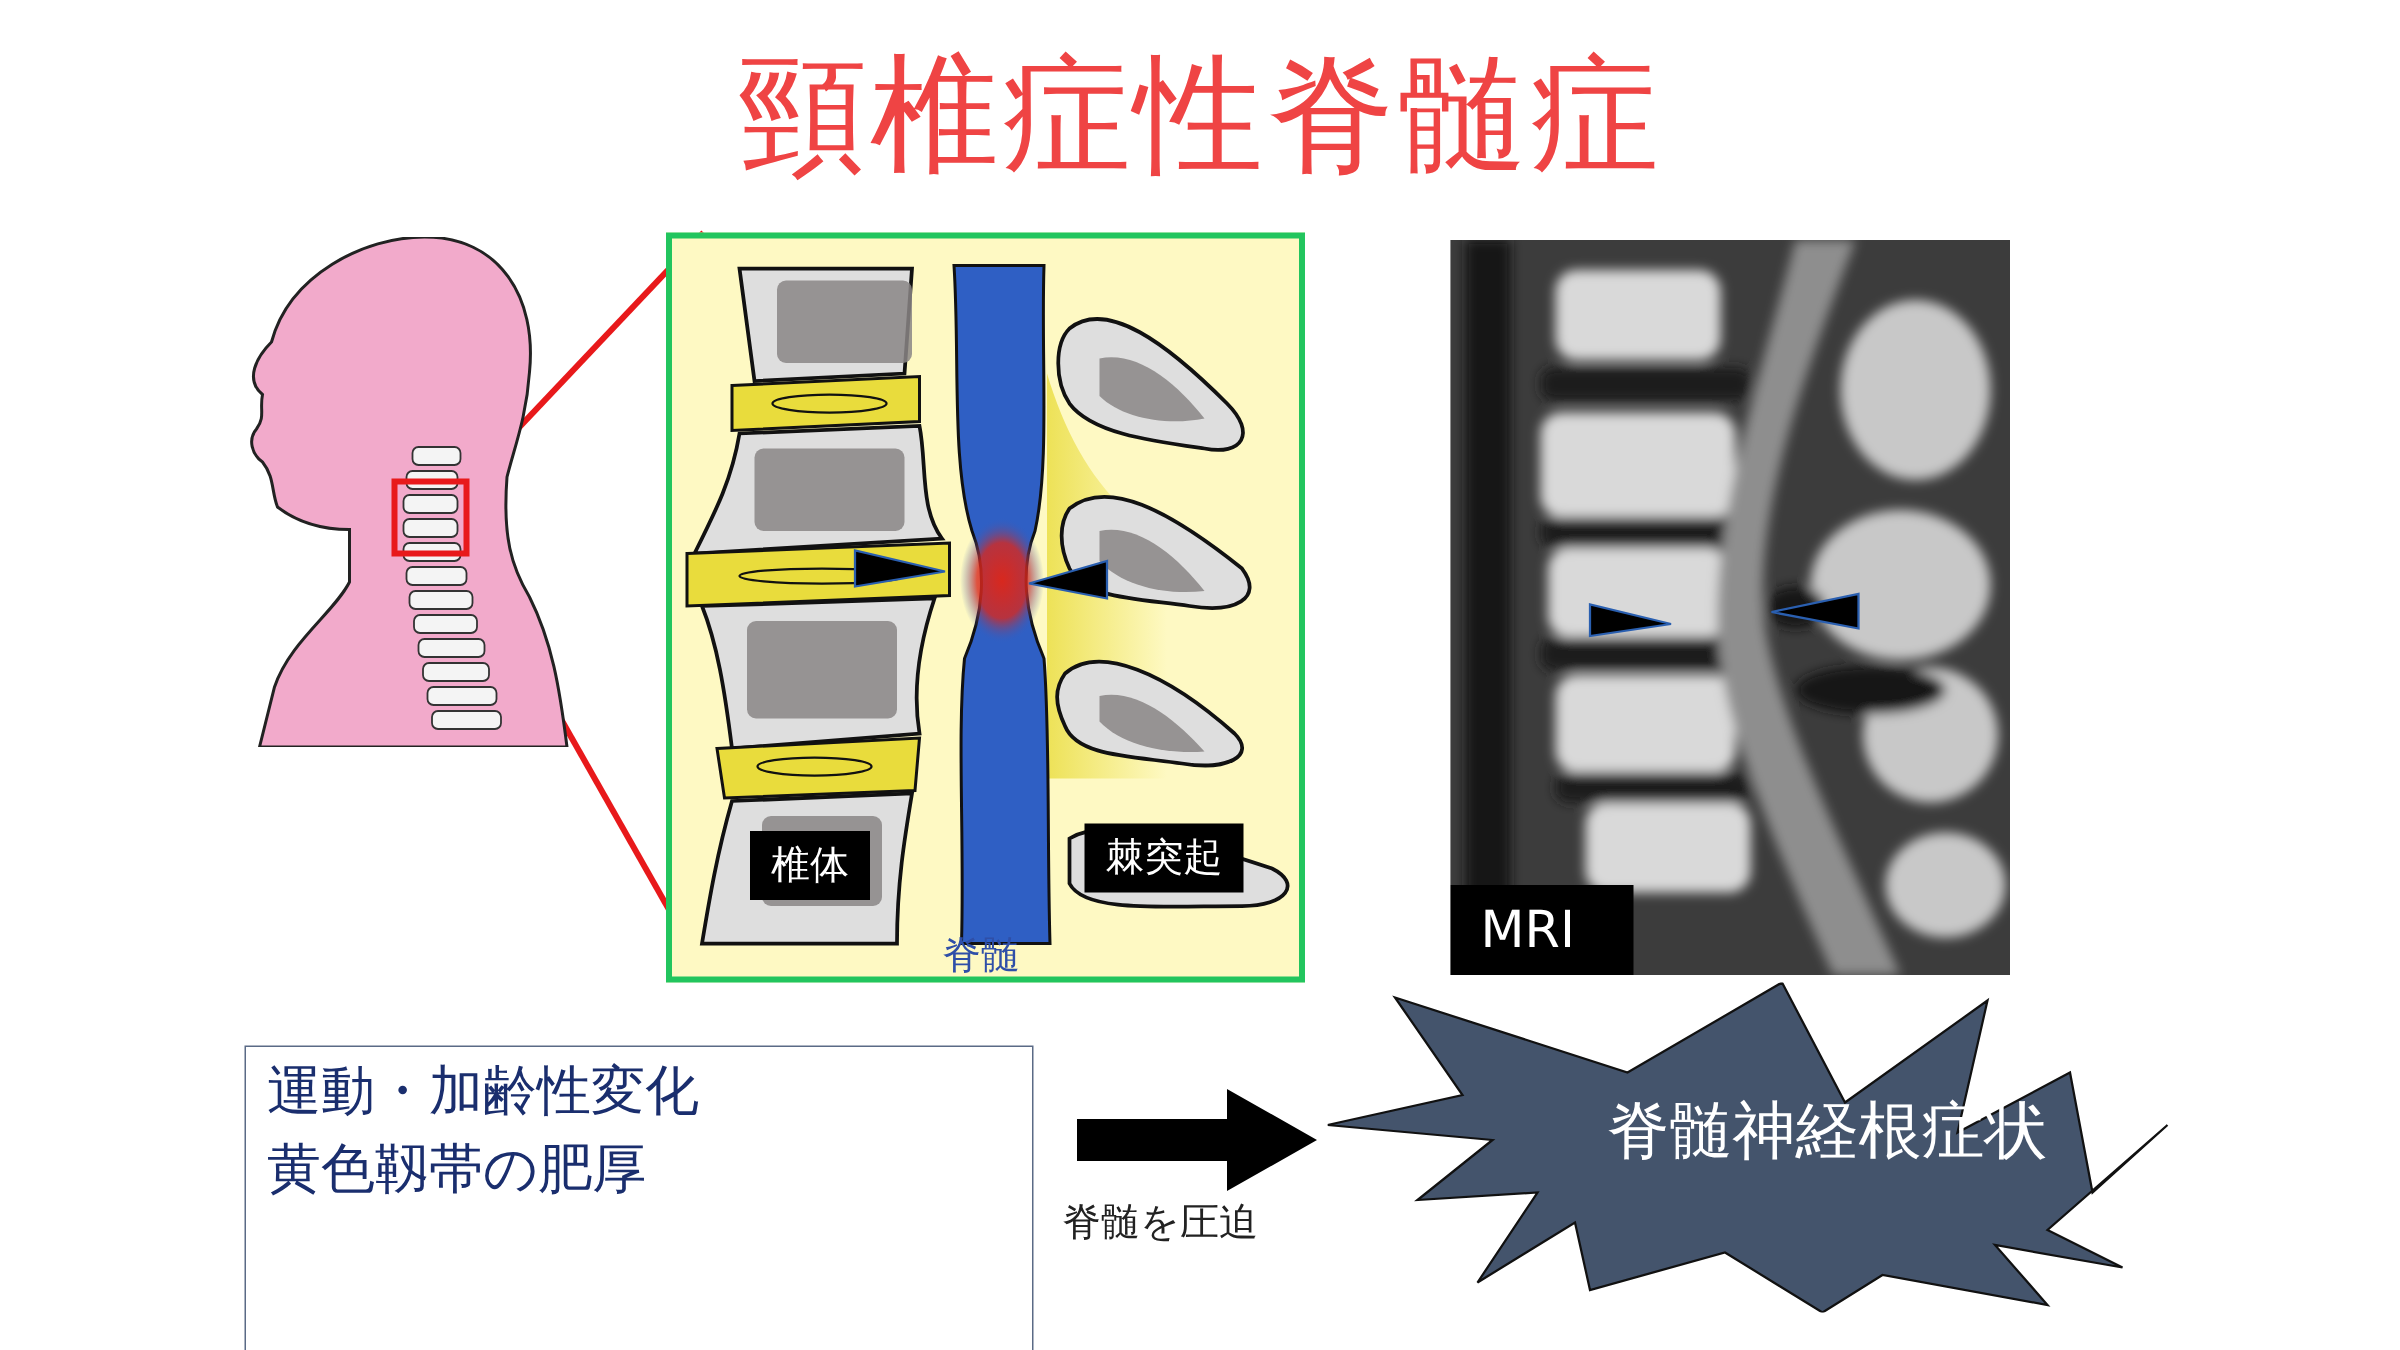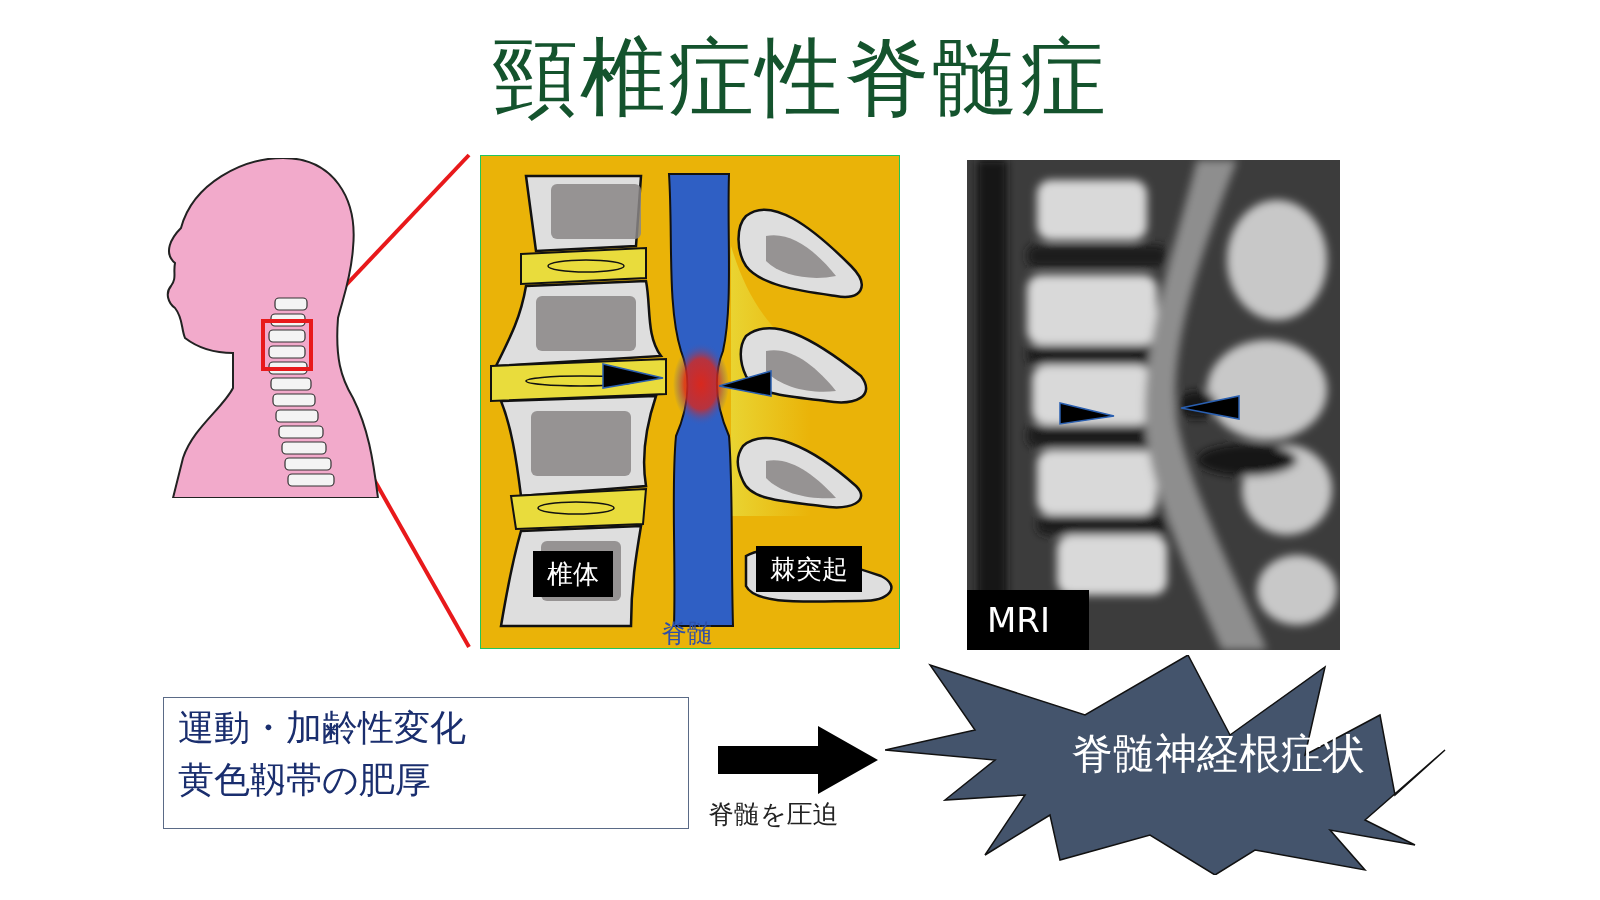--- a/index.html
+++ b/index.html
@@ -1,26 +1,26 @@
 <!DOCTYPE html>
 <html><head>
 <meta charset="utf-8">
 <style>
   html, body { margin:0; padding:0; }
   body { width:1600px; height:900px; background:#ffffff; position:relative; overflow:hidden;
          font-family:"DejaVu Sans", "Liberation Sans", sans-serif; }
   .abs { position:absolute; }
   #title { left:0; width:1600px; top:22px; text-align:center; font-size:86px; line-height:110px;
-           color:#14532d; letter-spacing:2px; font-weight:300; }
+           color:#ef4444; letter-spacing:2px; font-weight:300; }
   #head-fig { left:163px; top:158px; width:240px; height:340px; }
   #zoom-lines { left:0; top:0; width:1600px; height:900px; pointer-events:none; }
-  #spine-panel { left:480px; top:155px; width:418px; height:492px; border:1px solid #22c55e; background:#eab308; overflow:hidden; }
+  #spine-panel { left:444px; top:155px; width:418px; height:492px; border:4px solid #22c55e; background:#fef9c3; overflow:hidden; }
   #mri-panel { left:967px; top:160px; width:373px; height:490px; background:#3a3a3a; overflow:hidden; }
   .label-box { background:#000; color:#fff; font-size:26px; padding:8px 14px; line-height:30px; }
-  #cause-box { left:163px; top:697px; width:526px; height:132px; border:1.5px solid #5a6a86; box-sizing:border-box;
+  #cause-box { left:163px; top:697px; width:526px; height:204px; border:1.5px solid #5a6a86; box-sizing:border-box;
                padding:4px 14px; color:#1a2e6e; font-size:36px; line-height:52px; }
   #arrow { left:718px; top:726px; width:160px; height:68px; }
   #arrow-caption { left:708px; top:797px; font-size:26px; color:#222; }
   #burst { left:885px; top:655px; width:570px; height:220px; }
   #burst-text { left:975px; top:726px; width:390px; text-align:right; color:#fff; font-size:42px; line-height:56px; }
 </style>
 </head>
 <body>
 
 <div id="title" class="abs">頸椎症性脊髄症</div>

